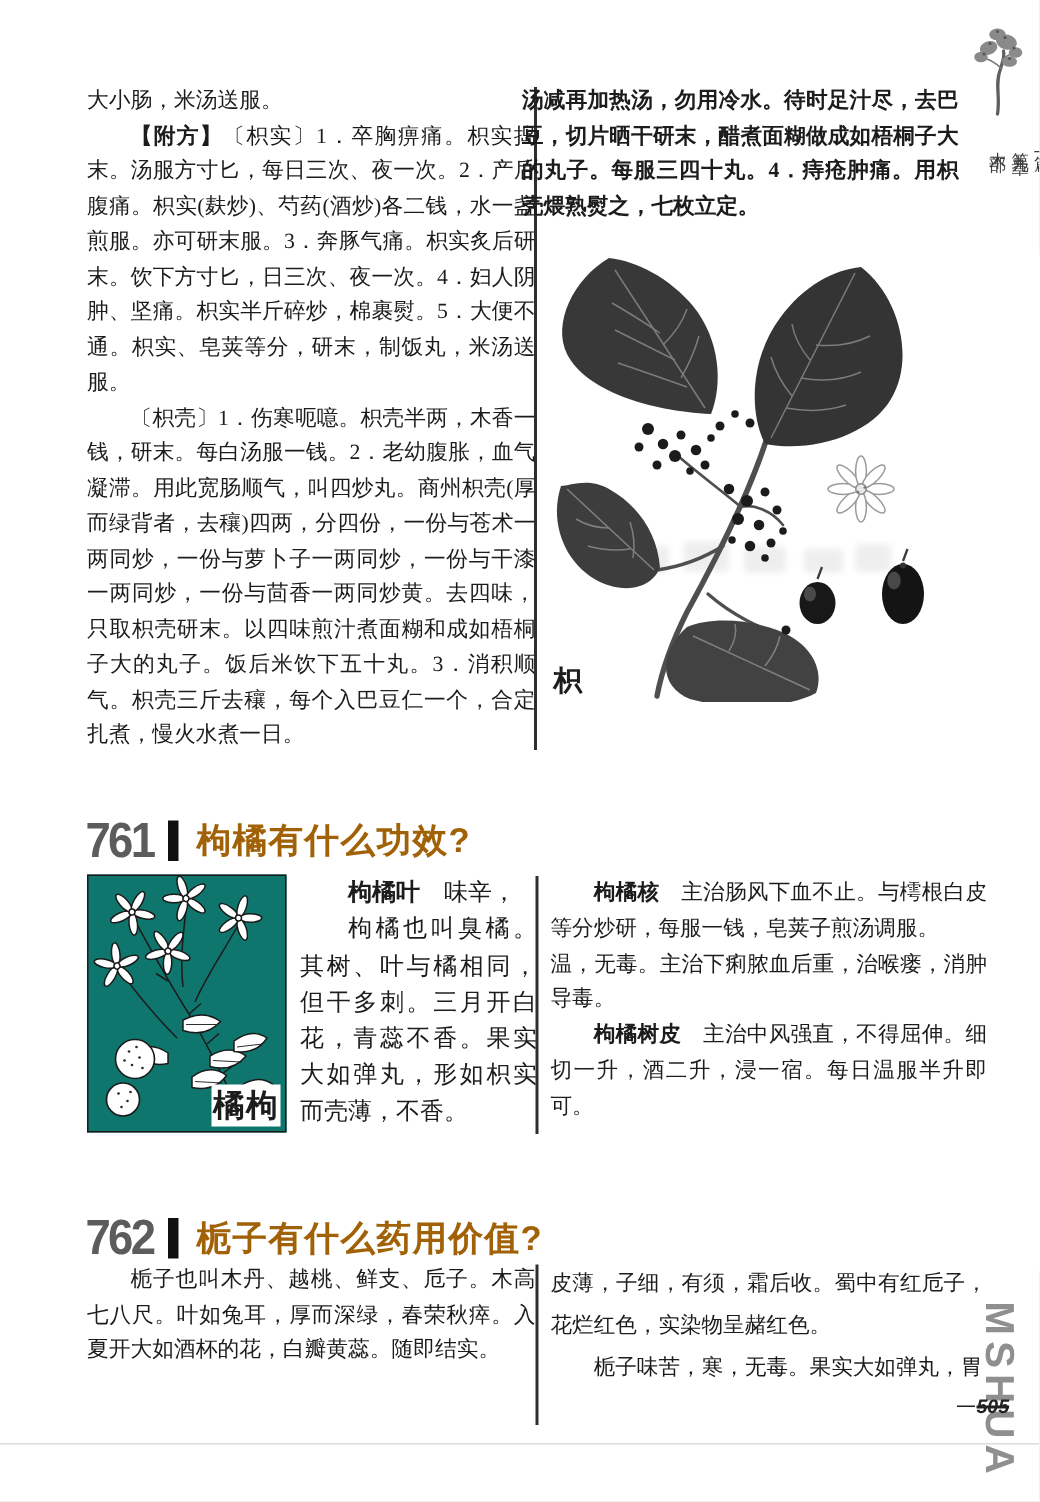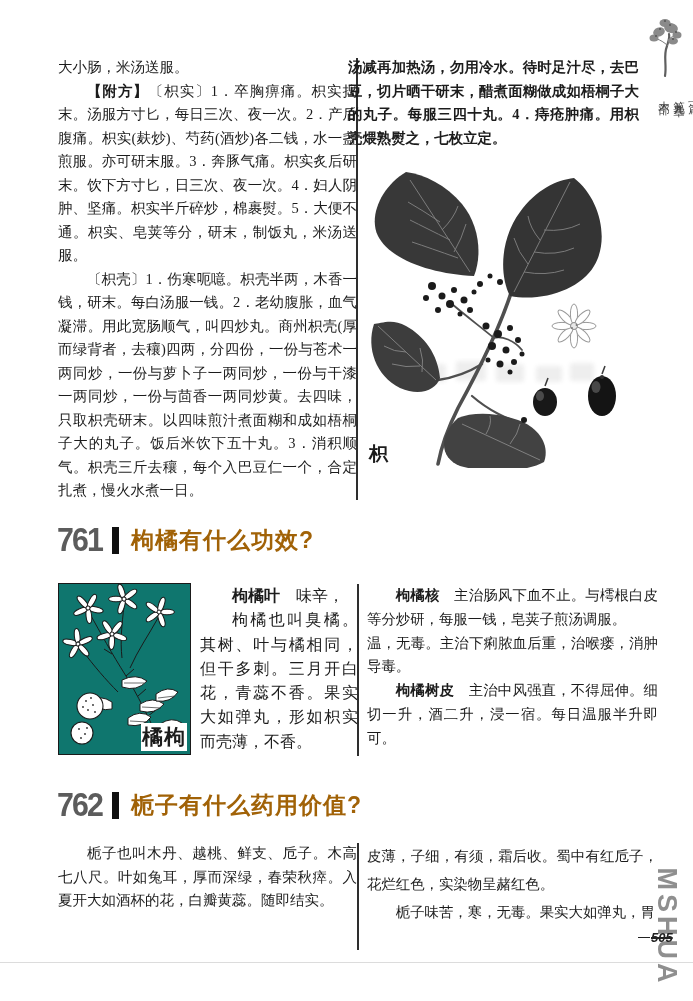--- a/index.html
+++ b/index.html
@@ -19,21 +19,21 @@
 
   .vdiv { position:absolute; width:2px; background:#2e2e2e; }
   .vdiv1 { left:356px; top:58px;  height:442px; }
   .vdiv2 { left:357px; top:584px; height:172px; }
   .vdiv3 { left:357px; top:843px; height:107px; }
 
   .zhi-illo { position:absolute; left:362px; top:168px; width:296px; height:300px; }
   .zhi-label { position:absolute; left:369px; top:441px; font-size:19px; font-weight:bold; letter-spacing:2px; }
 
   .sec-header { position:absolute; left:57px; display:flex; align-items:center;
-    font-family:"Liberation Sans","DejaVu Sans",sans-serif; }
+    font-family:"Liberation Sans","DejaVu Sans",sans-serif;margin-top:20px; }
   .sec-header .num { font-size:33px; font-weight:900; color:#5c5c5c;
     letter-spacing:-2px; transform:scaleX(.92); transform-origin:left center; }
   .sec-header .bar { width:7px; height:27px; background:#101010; margin-left:6px; margin-right:12px; }
   .sec-header .ttl { font-size:23px; font-weight:700; color:#a16207; letter-spacing:1px; }
   .hdr761 { top:521px; }
   .hdr762 { top:786px; }
 
   .gouju-box { position:absolute; left:58px; top:583px; width:133px; height:172px;
     border:1.5px solid #1a1a1a; background:#0f766e;text-align:center; }
   .gouju-label { position:absolute; right:3px; bottom:3px; font-size:21px; font-weight:bold;

